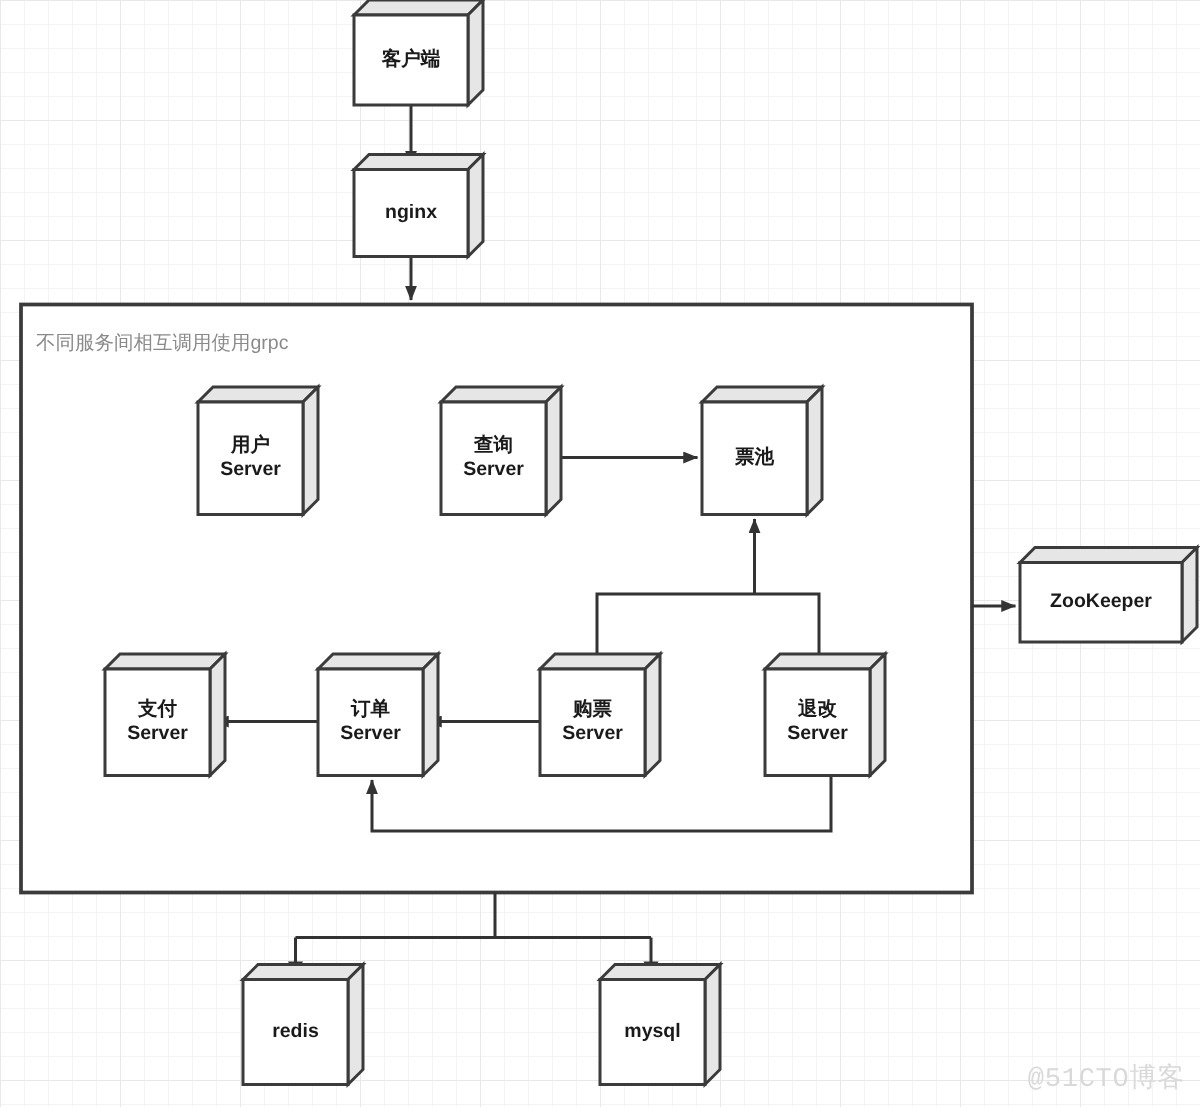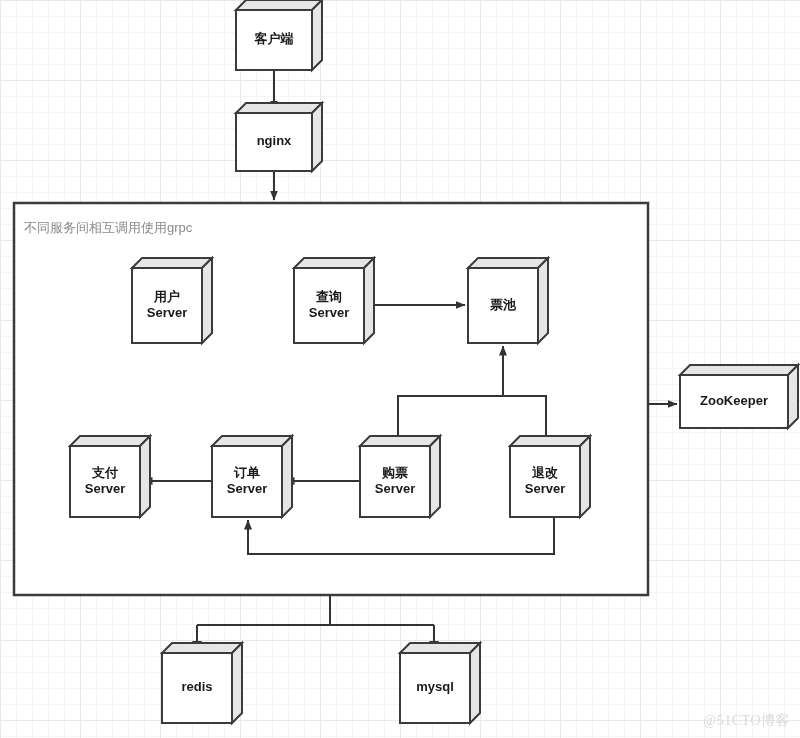--- a/index.html
+++ b/index.html
@@ -64,22 +64,22 @@
     font-family: "Liberation Sans", sans-serif;
     font-size: 13px;
     fill: #8a8a8a;
     text-anchor: start;
     dominant-baseline: middle;
   }
   .watermark {
     position: absolute;
     right: 10px;
     bottom: 8px;
-    font-family: Liberation Serif, serif;
-    font-size: 14px;
+    font-family: Liberation Mono, monospace;
+    font-size: 18px;
     color: #d9d9d9;
     letter-spacing: 0.5px;
     user-select: none;
     text-align: right;
   }
 </style>
 </head>
 <body>
 
 <div id="canvas">

